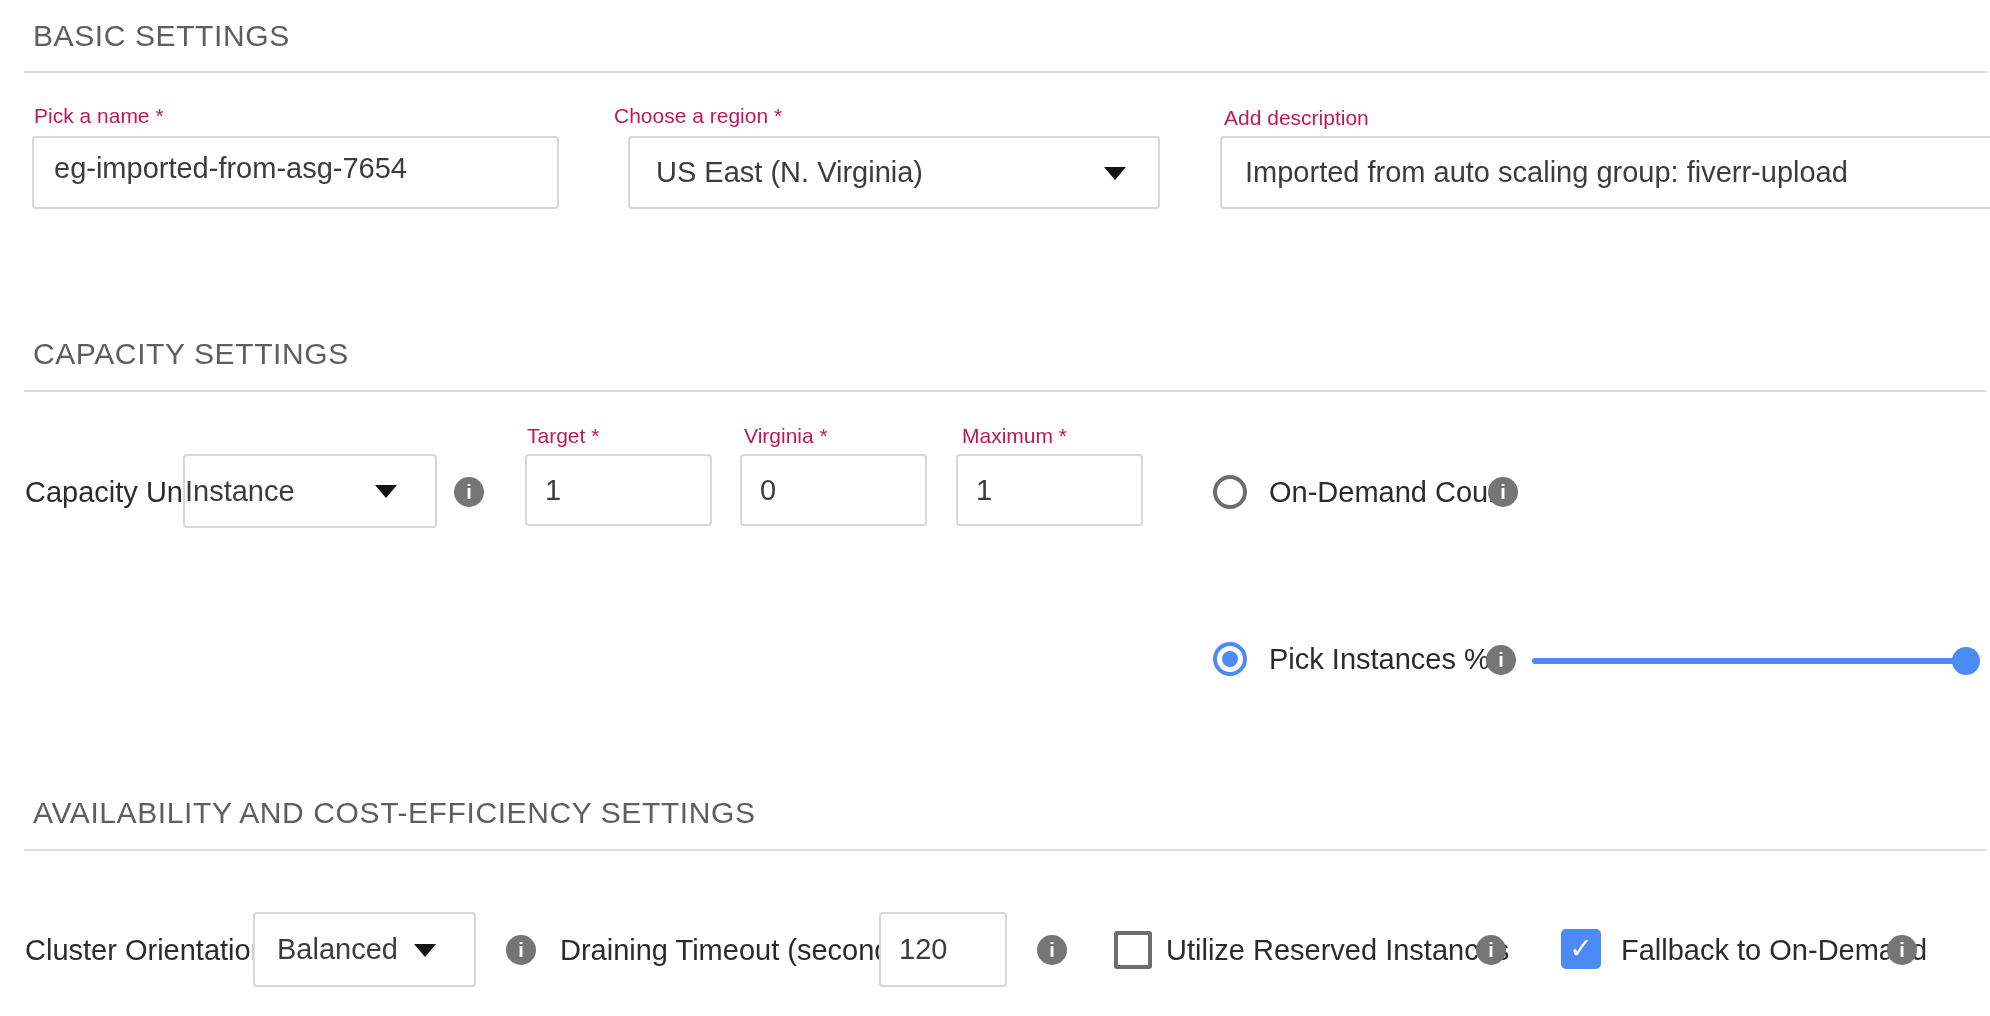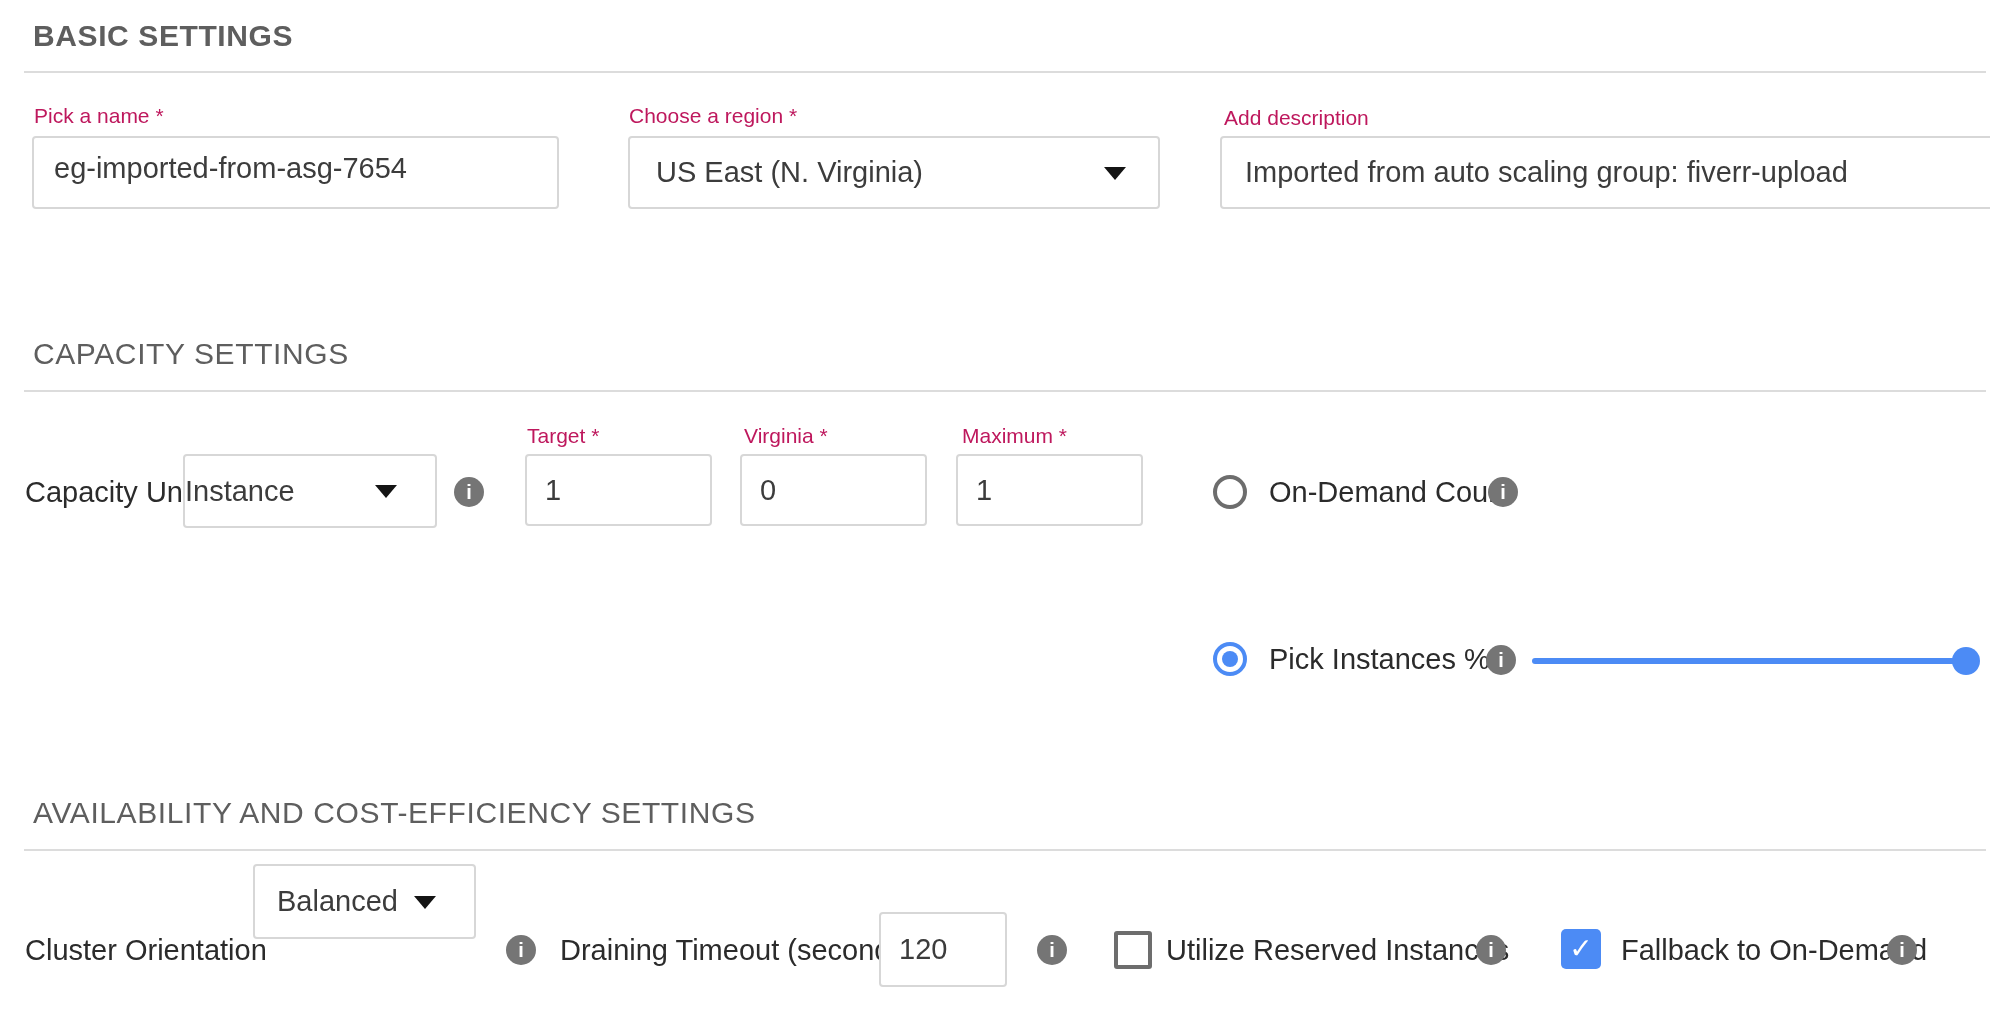--- a/index.html
+++ b/index.html
@@ -56,27 +56,27 @@
   .checkbox.checked { border:0; width:40px; height:40px; border-radius:5px; background:var(--accent); }
   .checkbox.checked .check-glyph { display:block; }
   .slider-rail { position:absolute; height:6px; border-radius:3px; background:var(--accent); }
   .slider-thumb { position:absolute; width:28px; height:28px; border-radius:50%; background:var(--accent); cursor:pointer; }
 </style>
 </head>
 <body>
 
 <div class="canvas">
 
-  <div class="section-title" style="left:33px; top:18px;font-weight:bold;">BASIC SETTINGS</div>
+  <div class="section-title" style="left:33px; top:18px;">BASIC SETTINGS</div>
   <div class="rule" style="top:71px;"></div>
 
   <div class="field-label" style="left:34px; top:103px;">Pick a name *</div>
   <input class="text-input" style="left: 32px; top: 136px; width: 527px; height: 73px; padding: 0px 14px 8px 20px;" type="text" value="eg-imported-from-asg-7654">
 
-  <div class="field-label" style="left:629px; top:103px;">Choose a region *</div>
+  <div class="field-label" style="left:614px; top:103px;">Choose a region *</div>
   <div class="selectbox" style="left:628px; top:136px; width:532px; height:73px;">
     <span class="sel-text" style="padding-left:26px;">US East (N. Virginia)</span>
     <span class="caret" style="right:32px;"></span>
   </div>
 
   <div class="field-label" style="left:1224px; top:105px;">Add description</div>
   <input class="text-input" style="left: 1220px; top: 136px; width: 800px; height: 73px; padding: 0px 14px 0px 23px;" type="text" value="Imported from auto scaling group: fiverr-upload">
 
   <div class="section-title" style="left:33px; top:336px;">CAPACITY SETTINGS</div>
   <div class="rule" style="top:390px;"></div>
@@ -106,21 +106,21 @@
     </div>
   <div class="inline-label" style="left:1269px; top:642px;">Pick Instances %</div>
   <div class="info" style="left:1486px; top:645px;">i</div>
   <div class="slider-rail" id="spot-slider-rail" style="left:1532px; top:658px; width:434px;"></div>
   <div class="slider-thumb" id="spot-slider-thumb" style="top: 647px; left: 1952px;"></div>
 
   <div class="section-title" style="left:33px; top:795px;">AVAILABILITY AND COST-EFFICIENCY SETTINGS</div>
   <div class="rule" style="top:849px;"></div>
 
   <div class="inline-label" style="left:25px; top:933px;">Cluster Orientation</div>
-  <div class="selectbox" style="left:253px; top:864px; width:223px; height:75px;">
+  <div class="selectbox" style="left:253px; top:912px; width:223px; height:75px;">
     <span class="sel-text" style="padding-left:22px;">Balanced</span>
     <span class="caret" style="right:38px;"></span>
   </div>
   <div class="info" style="left:506px; top:935px;">i</div>
 
   <div class="inline-label" style="left:560px; top:933px;">Draining Timeout (seconds)</div>
   <input class="text-input" style="left: 879px; top: 912px; width: 128px; height: 75px; padding: 0px 28px 0px 18px;" type="text" value="120">
   <div class="info" style="left:1037px; top:935px;">i</div>
 
   <div class="checkbox" id="checkbox-reserved" style="left:1114px; top:931px;">

